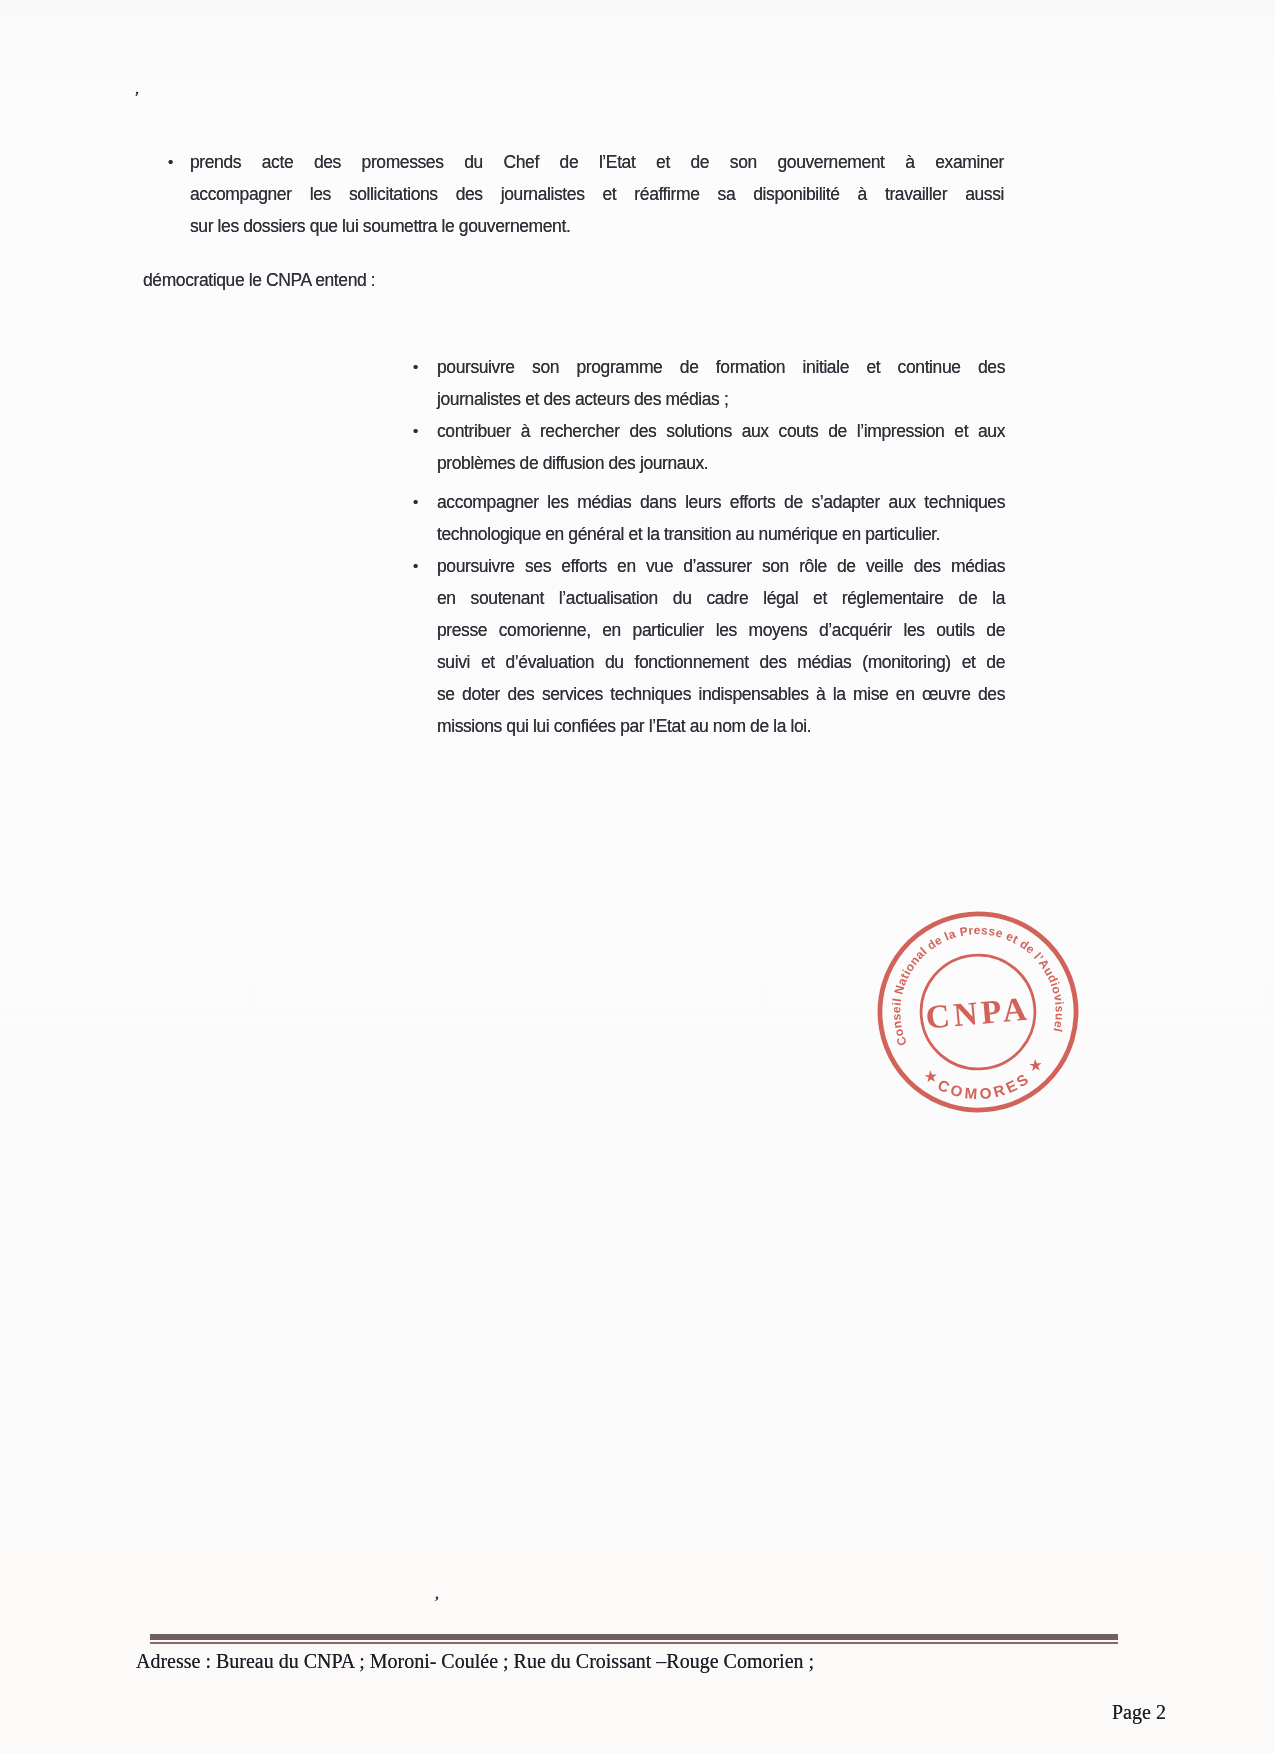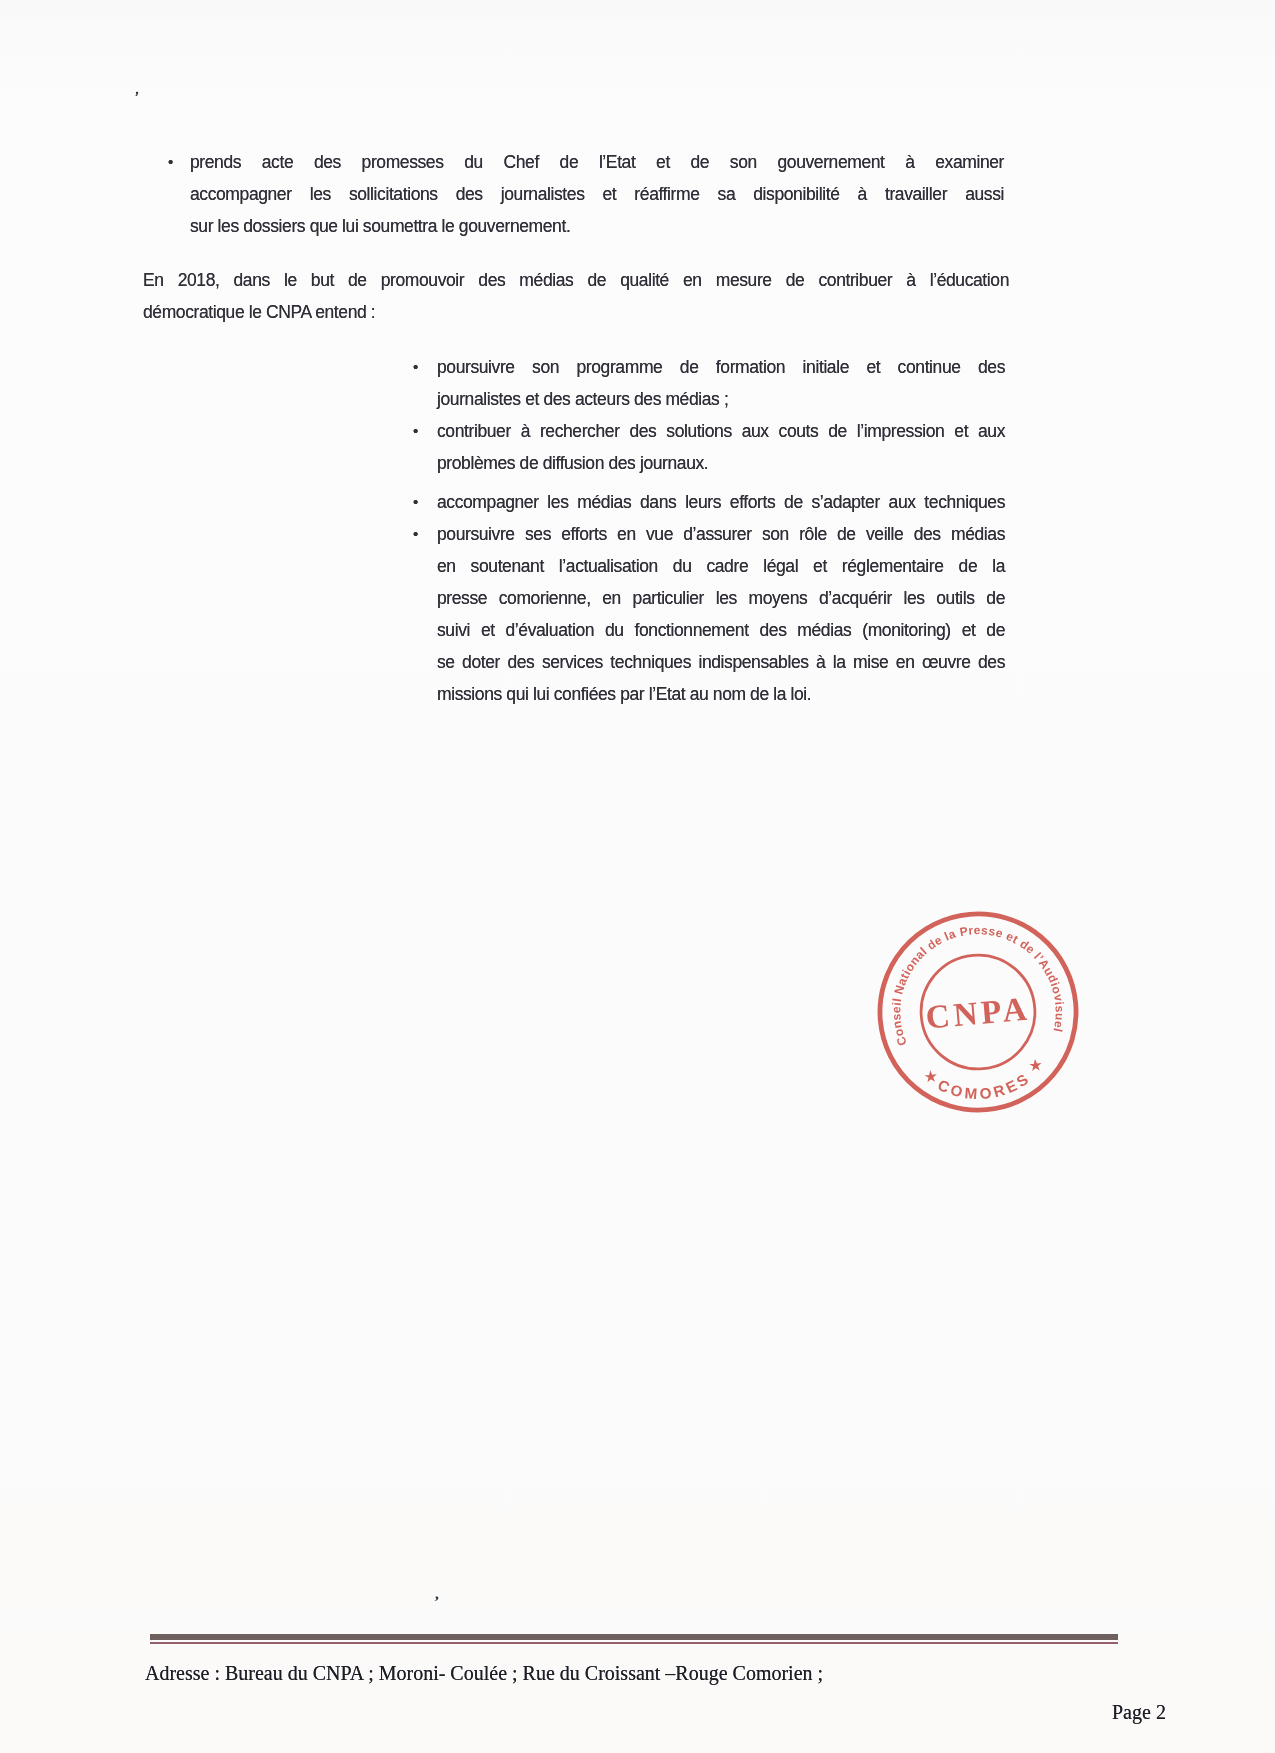--- a/index.html
+++ b/index.html
@@ -35,21 +35,21 @@
   .stamp text{font-family:"Liberation Sans",sans-serif;font-weight:bold;text-anchor:middle;}
   .stamp .cnpa{font-family:"Liberation Serif",serif;font-weight:bold;
                font-size:36px;letter-spacing:4px;}
   .stamp .star{font-size:15px;}
   
   .rule{position:absolute;left:150px;top:1634px;width:968px;}
   .rule-top{height:6px;background:#6d605e;}
   .rule-bottom{height:2px;background:#96606b;margin-top:2px;}
   .f-line{position:absolute;font-family:"Liberation Serif",serif;font-size:20px;
           color:#1d1d26;white-space:pre;text-shadow:0 0 .5px rgba(25,25,35,.8);}
-  .address{left:145px;top:1650px;margin-top:12px;}
+  .address{left:136px;top:1650px;}
   .contact{left:143px;top:1701px;}
   .pageno{left:1112px;top:1701px;}
   
   .stray{position:absolute;color:#2a2a33;font-weight:bold;}
   .mark-top{left:134px;top:88px;font-size:15px;transform:rotate(12deg);}
   .mark-footer{left:433px;top:1593px;font-size:16px;font-family:"Liberation Serif",serif;
                font-style:italic;transform:rotate(8deg);}
 </style>
 </head>
 <body>
@@ -61,21 +61,20 @@
   <div class="top-bullet doc-text">
     <span class="marker">•</span>
     <div class="btext">
         <div class="j-line">prends acte  des  promesses du Chef de l’Etat et de son gouvernement à examiner</div>
         <div class="j-line">accompagner les sollicitations des journalistes et réaffirme  sa disponibilité  à travailler aussi</div>
         <div class="j-line last">sur les dossiers que lui soumettra le gouvernement.</div>
       </div>
   </div>
 
   <div class="intro doc-text">
-      <div class="j-line">En 2018, dans le but de promouvoir des  médias de qualité en mesure de contribuer à l’éducation</div>
       <div class="j-line last">démocratique  le CNPA entend :</div>
     </div>
 
   <ul class="objectives doc-text">
     <li>
       <span class="marker">•</span>
       <div class="obj-text">
           <div class="j-line">poursuivre son programme de formation initiale et continue des</div>
           <div class="j-line last">journalistes et des acteurs des médias ;</div>
         </div>
@@ -84,20 +83,21 @@
       <span class="marker">•</span>
       <div class="obj-text">
           <div class="j-line">contribuer à rechercher  des solutions aux couts de l’impression et aux</div>
           <div class="j-line last">problèmes de  diffusion des journaux.</div>
         </div>
     </li>
     <li>
       <span class="marker">•</span>
       <div class="obj-text">
           <div class="j-line">accompagner les médias dans leurs efforts de s’adapter aux techniques</div>
+          <div class="j-line last">technologique en général et la  transition au numérique en particulier.</div>
         </div>
     </li>
     <li>
       <span class="marker">•</span>
       <div class="obj-text">
           <div class="j-line">poursuivre  ses efforts en vue d’assurer son rôle de veille des médias</div>
           <div class="j-line">en soutenant l’actualisation du cadre légal et réglementaire de la</div>
           <div class="j-line">presse comorienne, en particulier les moyens d’acquérir les outils de</div>
           <div class="j-line">suivi et d’évaluation du fonctionnement des médias (monitoring) et de</div>
           <div class="j-line">se doter des services techniques indispensables à la mise en œuvre des</div>

